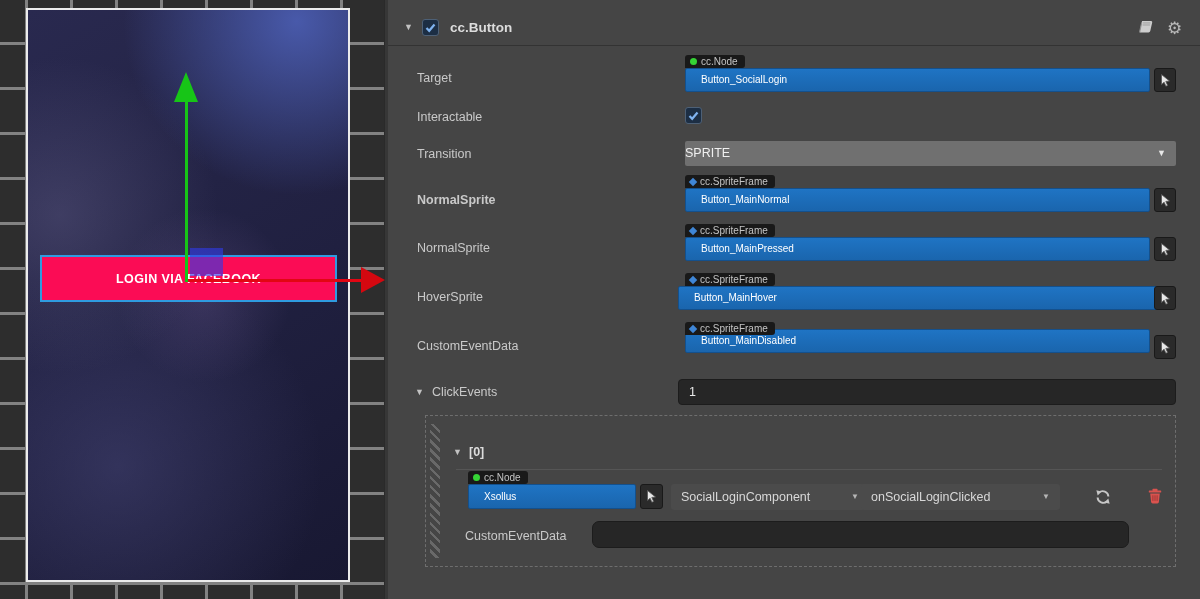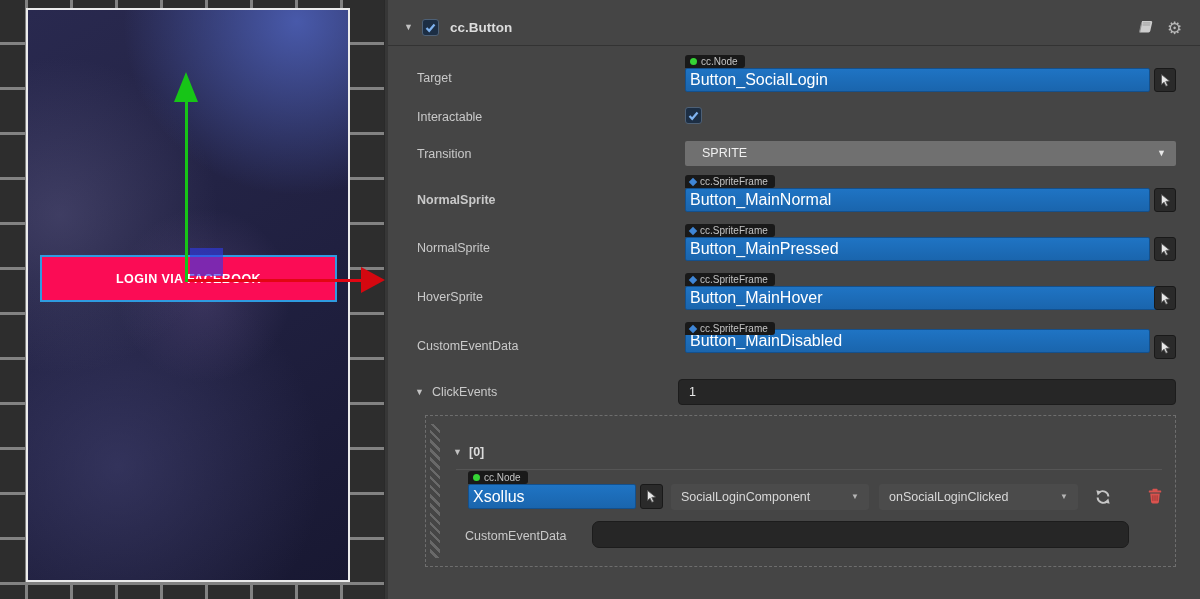--- a/index.html
+++ b/index.html
@@ -38,25 +38,25 @@
   .comp-title{position:absolute;left:62px;top:20px;color:#dcdcdc;font-size:13.5px;font-weight:bold;}
   .hdr-icon{position:absolute;color:#b8b8b8;}
   .separator{position:absolute;left:0;top:45px;width:812px;height:1px;background:#333;}
 
   .row-label{position:absolute;left:29px;color:#c9c9c9;font-size:12.5px;}
   .tag{position:absolute;background:#191919;color:#c4c4c4;font-size:10px;height:13px;
     padding:0 7px 0 5px;border-radius:3px 3px 3px 0;display:flex;align-items:center;gap:4px;z-index:2;}
   .dot-node{width:7px;height:7px;border-radius:50%;background:#35d435;flex:0 0 auto;}
   .dot-sprite{width:6px;height:6px;background:#3f86d6;transform:rotate(45deg);flex:0 0 auto;}
   .obj-field{position:absolute;background:linear-gradient(#1f74c4,#1a65ad);border:1px solid #14508c;border-radius:2px;
-    color:#fff;font-size:16px;height:24px;line-height:22px;padding-left:4px;box-sizing:border-box;white-space:nowrap;overflow:hidden;}
+    color:#fff;font-size:10px;height:24px;line-height:22px;padding-left:15px;box-sizing:border-box;white-space:nowrap;overflow:hidden;}
   .picker-btn{position:absolute;width:22px;height:24px;background:#2a2a2a;border:1px solid #191919;border-radius:3px;
     box-sizing:border-box;display:flex;align-items:center;justify-content:center;}
   .dropdown-gray{position:absolute;background:#707070;border-radius:2px;color:#f0f0f0;font-size:12.5px;
-    height:25px;line-height:25px;padding-left:17px;box-sizing:border-box;}
+    height:25px;line-height:25px;padding-left:0;box-sizing:border-box;}
   .dd-arrow{position:absolute;right:10px;top:0;height:100%;display:flex;align-items:center;font-size:9px;color:#e8e8e8;}
   .dark-input{position:absolute;background:#262626;border:1px solid #1c1c1c;border-radius:4px;color:#e8e8e8;
     font-size:12.5px;box-sizing:border-box;}
 
   .events-box{position:absolute;left:37px;top:415px;width:751px;height:152px;border:1px dashed #6e6e6e;box-sizing:border-box;}
   .stripes{position:absolute;left:4px;top:8px;bottom:8px;width:10px;
     background:repeating-linear-gradient(45deg,transparent 0 4px,#696969 4px 6.5px);}
   .idx-label{position:absolute;color:#dcdcdc;font-size:12.5px;font-weight:bold;}
   .sub-sep{position:absolute;left:30px;top:53px;width:706px;height:1px;background:#555;}
   .event-dd{position:absolute;height:26px;background:#4b4b4b;border-radius:3px;color:#d8d8d8;font-size:12.5px;
@@ -148,21 +148,21 @@
       <svg width="11" height="13" viewBox="0 0 11 13">
           <path d="M1.5 0.5 L9.5 7 L5.8 7.4 L7.6 11.4 L5.9 12.2 L4.1 8.2 L1.5 10.6 Z" fill="#e8e8e8" stroke="#555" stroke-width="0.8"></path>
         </svg>
     </span>
 
     <span class="row-label" style="top:290px;">HoverSprite</span>
     <span class="tag" style="left:297px;top:273px;">
       <span class="dot-sprite"></span>
       <span>cc.SpriteFrame</span>
     </span>
-    <div class="obj-field" style="left:297px;top:286px;width:487px;">Button_MainHover</div>
+    <div class="obj-field" style="left:290px;top:286px;width:487px;">Button_MainHover</div>
     <span class="picker-btn" style="left:766px;top:286px;">
       <svg width="11" height="13" viewBox="0 0 11 13">
           <path d="M1.5 0.5 L9.5 7 L5.8 7.4 L7.6 11.4 L5.9 12.2 L4.1 8.2 L1.5 10.6 Z" fill="#e8e8e8" stroke="#555" stroke-width="0.8"></path>
         </svg>
     </span>
 
     <span class="row-label" style="top:339px;">CustomEventData</span>
     <span class="tag" style="left:297px;top:322px;">
       <span class="dot-sprite"></span>
       <span>cc.SpriteFrame</span>
@@ -193,21 +193,21 @@
       <span class="picker-btn" style="left:214px;top:68px;width:23px;height:25px;">
         <svg width="11" height="13" viewBox="0 0 11 13">
             <path d="M1.5 0.5 L9.5 7 L5.8 7.4 L7.6 11.4 L5.9 12.2 L4.1 8.2 L1.5 10.6 Z" fill="#e8e8e8" stroke="#555" stroke-width="0.8"></path>
           </svg>
       </span>
 
       <div class="event-dd" style="left:245px;top:68px;width:198px;">
         <span>SocialLoginComponent</span>
         <span class="dd-arrow" style="color:#b5b5b5;font-size:8px;">▼</span>
       </div>
-      <div class="event-dd" style="left:453px;top:68px;width:199px;">
+      <div class="event-dd" style="left:435px;top:68px;width:199px;">
         <span>onSocialLoginClicked</span>
         <span class="dd-arrow" style="color:#b5b5b5;font-size:8px;">▼</span>
       </div>
 
       <span class="icon-btn" style="left:668px;top:72px;">
         <svg width="18" height="18" viewBox="0 0 16 16">
           <path d="M12.8 7.6 A5 5 0 0 0 4.4 4.2" fill="none" stroke="#c6c6c6" stroke-width="1.7"></path>
           <polygon points="2.1,2.1 6.6,3.2 3.3,6.6" fill="#c6c6c6"></polygon>
           <path d="M3.2 8.4 A5 5 0 0 0 11.6 11.8" fill="none" stroke="#c6c6c6" stroke-width="1.7"></path>
           <polygon points="13.9,13.9 9.4,12.8 12.7,9.4" fill="#c6c6c6"></polygon>

